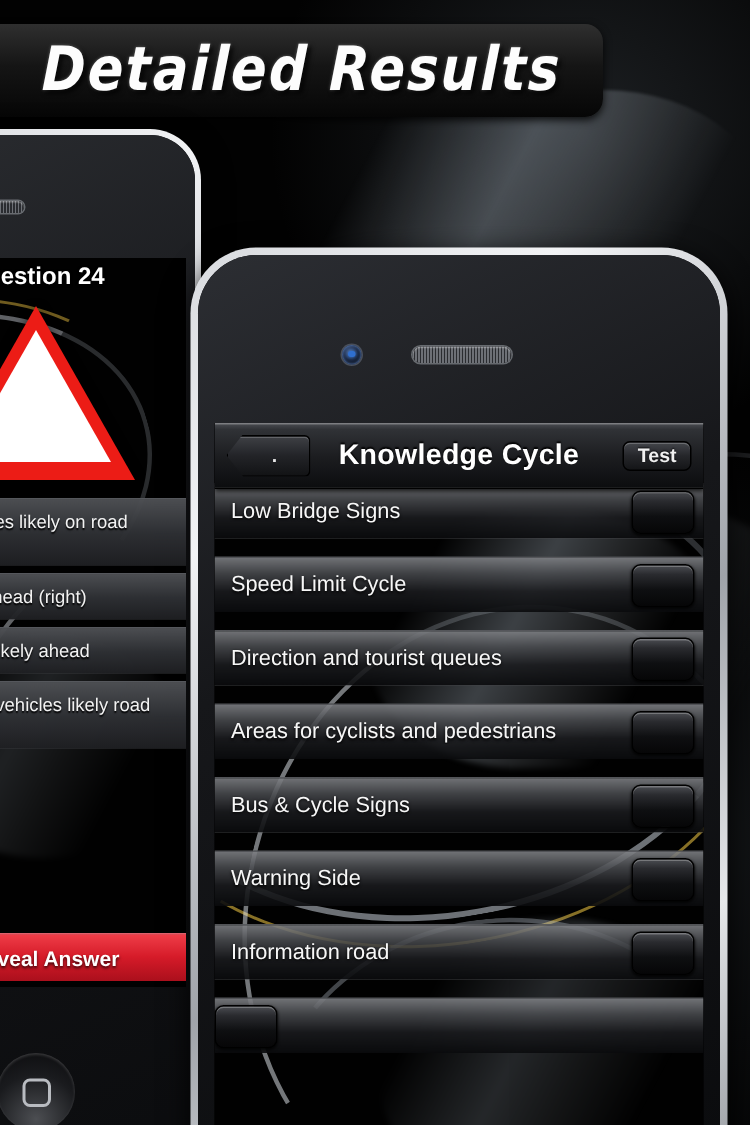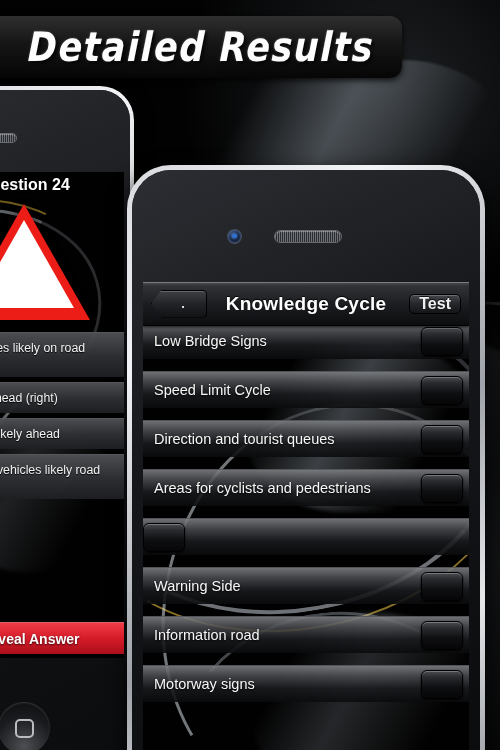--- a/index.html
+++ b/index.html
@@ -155,21 +155,21 @@
     clip-path:polygon(11px 0, 100% 0, 100% 100%, 11px 100%, 0 50%);
     display:flex; align-items:center; justify-content:center;
     color:#e8e8e8; font-size:13px; font-weight:bold; padding-left:8px;
   }
   .btn-test{
     position:absolute; right:8px; z-index:2; min-width:44px; height:20px; padding:0 9px;
     background:linear-gradient(to bottom,#44464b 0%,#26272b 48%,#141517 100%);
     border:1px solid #000; border-radius:5px;
     box-shadow:inset 0 1px 0 rgba(255,255,255,.22);
     display:flex; align-items:center; justify-content:center;
-    color:#f0f0f0; font-size:16px; font-weight:bold; text-shadow:0 -1px 1px rgba(0,0,0,.8);
+    color:#f0f0f0; font-size:13px; font-weight:bold; text-shadow:0 -1px 1px rgba(0,0,0,.8);
   }
 
   .ka-list{ position:absolute; left:0; right:0; top:44px; bottom:0; z-index:8; }
   .ka-row{
     position:relative; height:37px; margin-bottom:12px;
     background:linear-gradient(to bottom, rgba(126,128,132,.88) 0%, rgba(74,76,80,.86) 28%,
                rgba(26,27,30,.88) 62%, rgba(10,11,13,.90) 100%);
     border-top:1px solid rgba(170,174,180,.45);
     display:flex; align-items:center;
   }
@@ -276,31 +276,31 @@
         </div>
         <div class="ka-row">
           <span class="ka-label">Direction and tourist queues</span>
           <span class="ka-acc"></span>
         </div>
         <div class="ka-row">
           <span class="ka-label">Areas for cyclists and pedestrians</span>
           <span class="ka-acc"></span>
         </div>
         <div class="ka-row">
+          <span class="ka-label">Bus &amp; Cycle Signs</span>
           <span class="ka-acc"></span>
         </div>
         <div class="ka-row">
           <span class="ka-label">Warning Side</span>
           <span class="ka-acc"></span>
         </div>
         <div class="ka-row">
           <span class="ka-label">Information road</span>
           <span class="ka-acc"></span>
         </div>
         <div class="ka-row">
-          <span class="ka-label">Motorway signs</span>
           <span class="ka-acc"></span>
         </div>
 
       </div>
     </div>
   </div>
 </div>
 
 </body></html>

